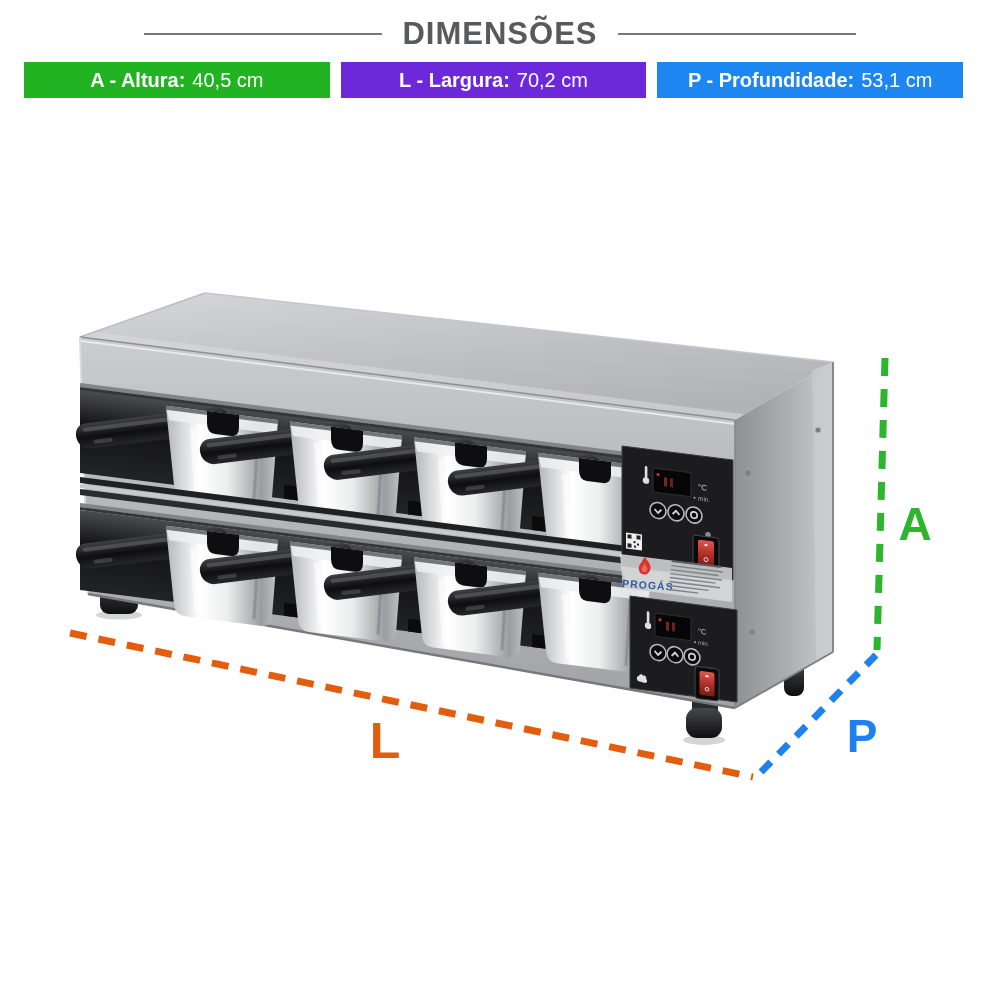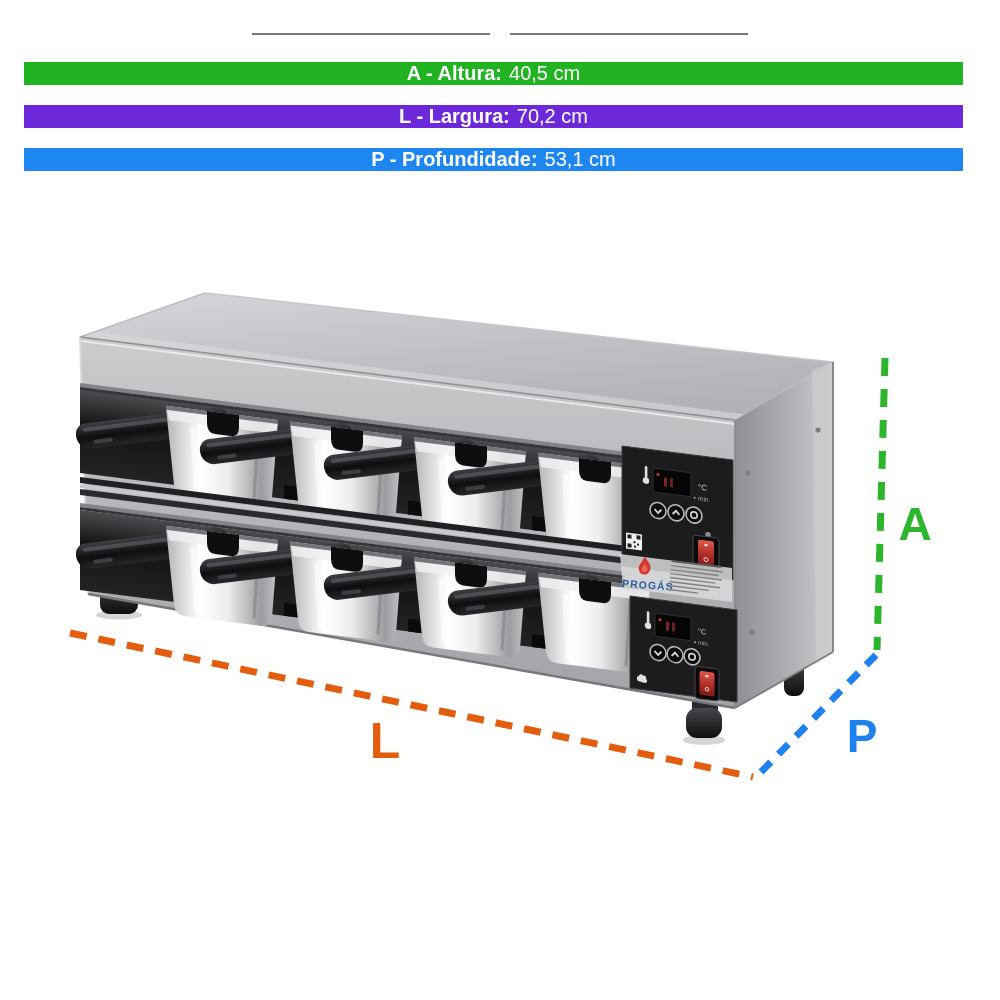--- a/index.html
+++ b/index.html
@@ -2,37 +2,38 @@
 <html><head>
 <meta charset="utf-8">
 <style>
   html,body{margin:0;padding:0;background:#fff;}
   body{width:1000px;height:1000px;position:relative;overflow:hidden;
        font-family:"Liberation Sans", sans-serif;}
   .title-row{position:absolute;top:14px;left:0;right:0;height:40px;
     display:flex;align-items:center;justify-content:center;gap:20px;z-index:2;}
   .title{font-size:31px;font-weight:bold;color:#595a5c;letter-spacing:1px;}
   .rule{width:238px;height:2px;background:#77787a;}
-  .bars{position:absolute;top:62px;left:24px;right:37px;display:flex;gap:20px;z-index:2;flex-direction:column;}
+  .bars{position:absolute;top:62px;left:24px;right:37px;display:flex;gap:11px;z-index:2;}
   .bar{flex:1;height:36px;display:flex;align-items:center;justify-content:center;
        gap:7px;color:#fff;font-size:20px;white-space:nowrap;}
   .bar .lbl{font-weight:bold;}
   .bar .val{font-weight:normal;}
   .bar-a{background:#22b322;}
   .bar-l{background:#6d28d9;}
   .bar-p{background:#1e86f0;align-items:center;}
   svg{position:absolute;left:0;top:0;z-index:1;}
   svg text{font-family:"Liberation Sans", sans-serif;}
   .dim-letter{font-weight:bold;}
 </style>
 </head>
 <body>
 
 <div class="title-row">
   <div class="rule"></div>
+  <div class="title">DIMENSÕES</div>
   <div class="rule"></div>
 </div>
 
 <div class="bars">
   <div class="bar bar-a">
     <span class="lbl">A - Altura:</span>
     <span class="val">40,5 cm</span>
   </div>
   <div class="bar bar-l">
     <span class="lbl">L - Largura:</span>

